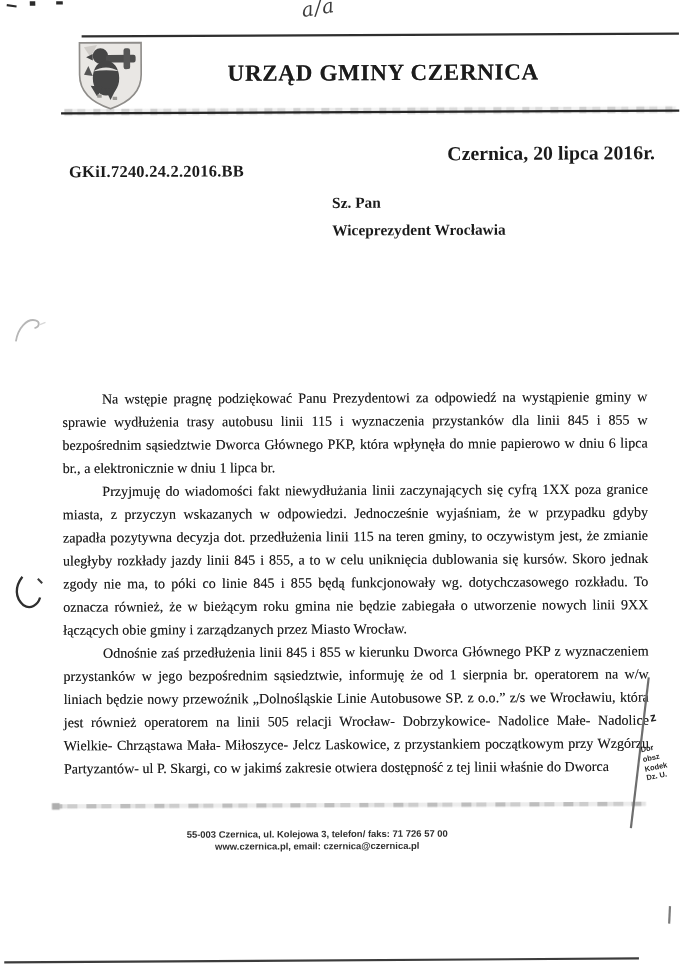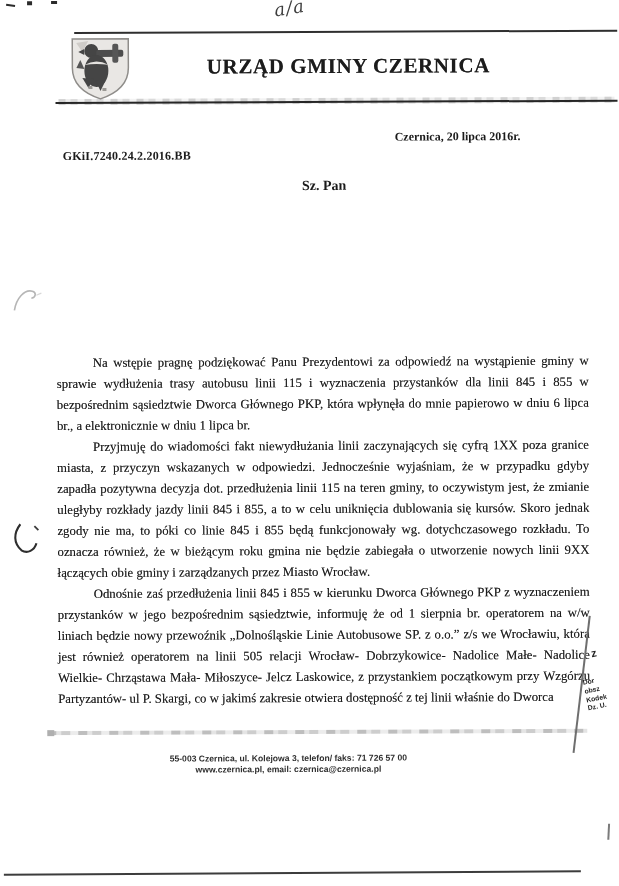--- a/index.html
+++ b/index.html
@@ -33,22 +33,22 @@
     text-shadow:0 0 .4px rgba(0,0,0,.55);
   }
   .hline-thick{position:absolute;left:57px;top:101px;width:562px;height:2px;background:#262626;}
   .hline-smudge{
     position:absolute;left:60px;top:98px;width:556px;height:6px;
     background:repeating-linear-gradient(90deg,#9a9a9a 0 7px,#d9d9d9 7px 12px,#b0b0b0 12px 19px,#e6e6e6 19px 26px);
     opacity:.45;filter:blur(.6px);
   }
 
   
-  .date-line{position:absolute;left:396px;top:130px;font-size:12px;font-weight:600;}
-  .ref-line{position:absolute;left:64px;top:148px;font-size:12px;font-weight:700;letter-spacing:.2px;}
+  .date-line{position:absolute;left:408px;top:130px;font-size:18px;font-weight:600;}
+  .ref-line{position:absolute;left:64px;top:148px;font-size:15px;font-weight:700;letter-spacing:.2px;}
 
   
   .recipient{position:absolute;left:303px;top:174px;font-size:14px;font-weight:700;line-height:24.5px;}
 
   
   .body-text{
     position:absolute;left:57px;top:352px;width:532px;
     font-size:12.8px;line-height:21px;text-align:justify;
     text-shadow:0 0 .35px rgba(0,0,0,.5);
   }
@@ -120,20 +120,21 @@
       <rect x="34" y="54" width="4" height="3" fill="#9a9894"></rect>
     </svg>
 
     <div class="title">URZĄD GMINY CZERNICA</div>
 
     <div class="date-line">Czernica, 20 lipca 2016r.</div>
     <div class="ref-line">GKiI.7240.24.2.2016.BB</div>
 
     <div class="recipient">
       <div>Sz. Pan</div>
+      <div>Wiceprezydent Wrocławia</div>
     </div>
 
     <svg class="penmark" style="left:10px;top:284px;" width="34" height="30">
       <path d="M5,25 C7,13 15,4 23,6 C27,7 27,12 22,13" fill="none" stroke="#9d9d9d" stroke-width="1.6" opacity=".75"></path>
       <path d="M27,10 l5,-2" fill="none" stroke="#bdbdbd" stroke-width="1.2" opacity=".6"></path>
     </svg>
     <svg class="penmark" style="left:8px;top:520px;" width="36" height="34">
       <path d="M12,3 C5,12 5,22 13,29 C19,33 26,29 28,22" fill="none" stroke="#2e2e2e" stroke-width="2.1"></path>
       <path d="M26,5 l4,4" fill="none" stroke="#3a3a3a" stroke-width="1.8"></path>
     </svg>

